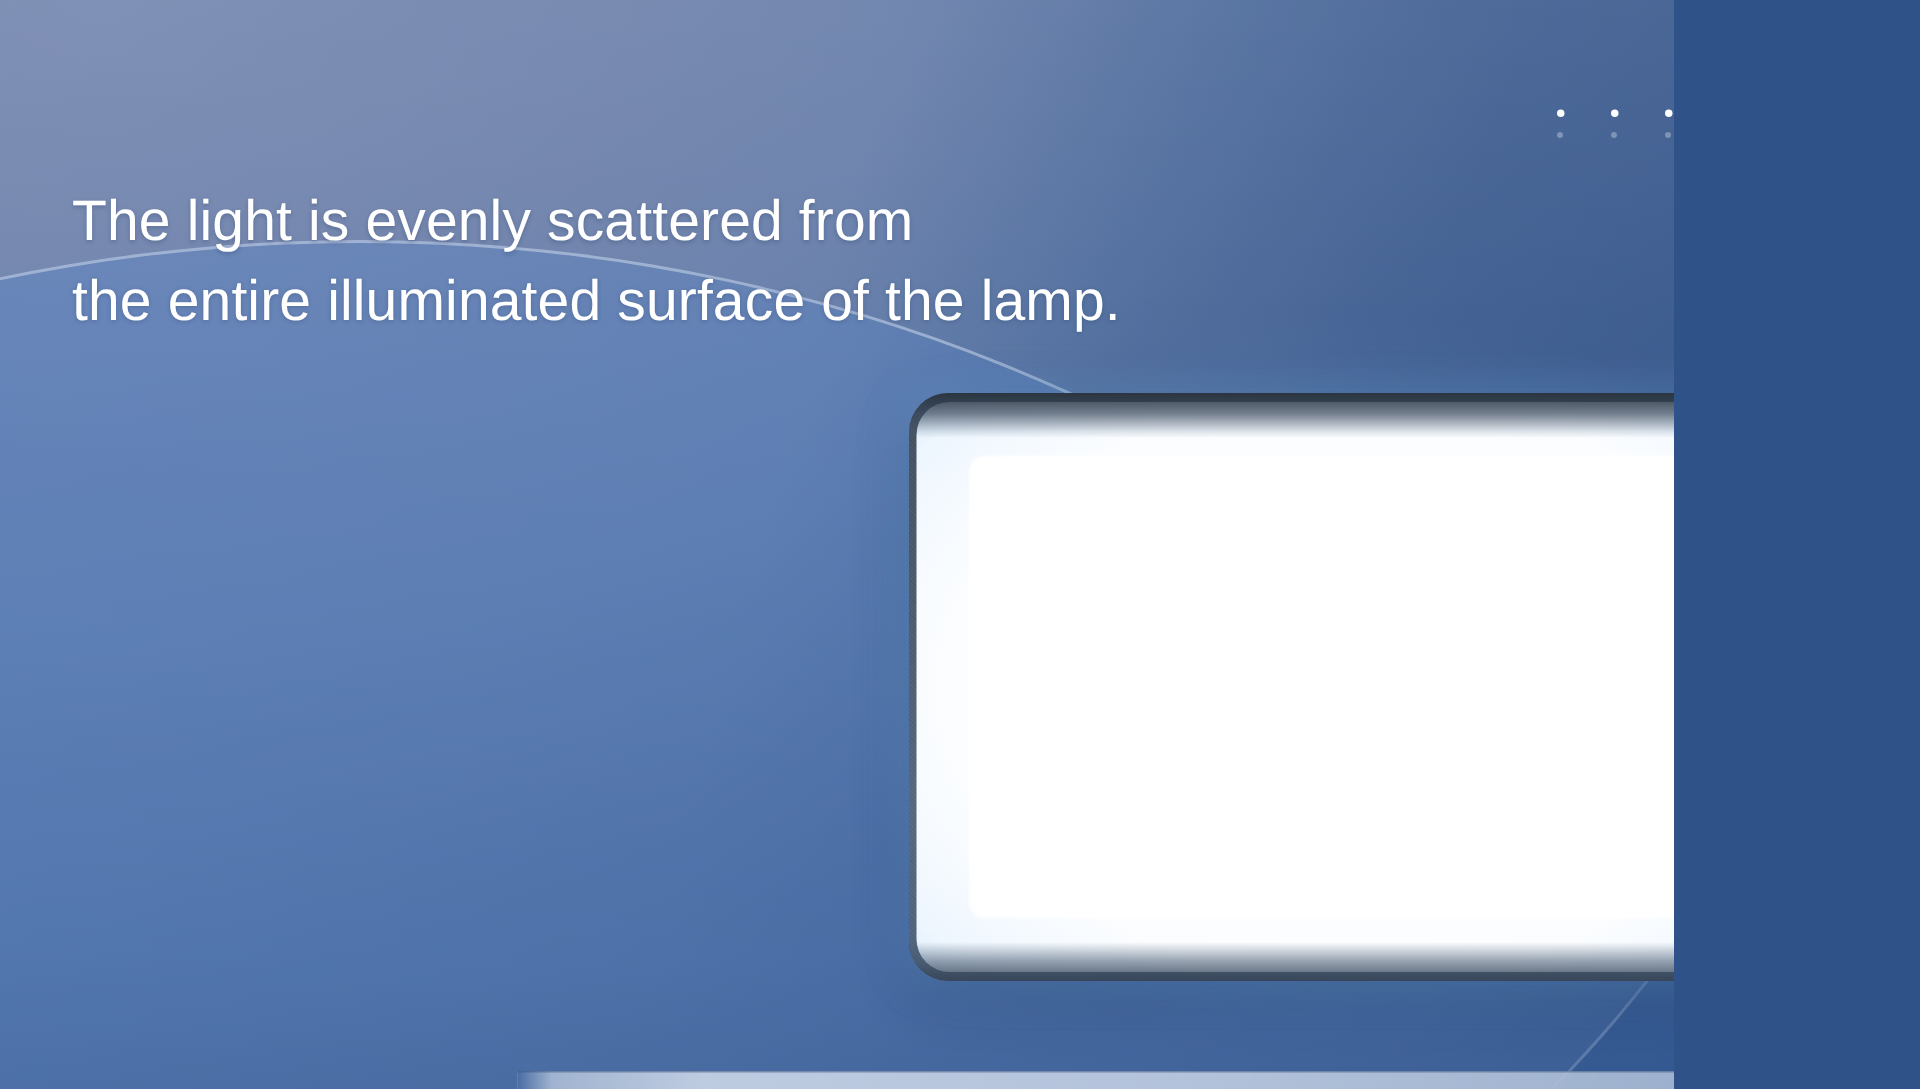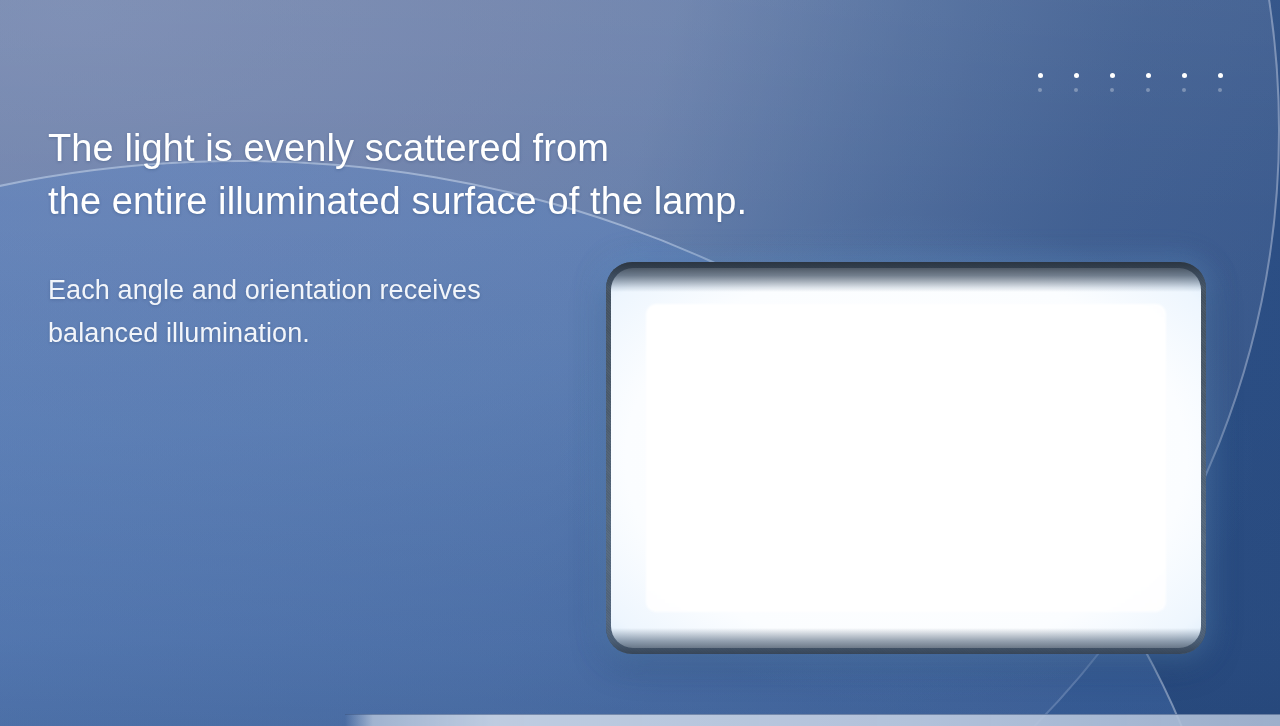--- a/index.html
+++ b/index.html
@@ -3,21 +3,21 @@
 <meta charset="utf-8">
 <title>Lamp Light Diffusion Slide</title>
 <style>
   html, body {
     margin: 0;
     padding: 0;
     background: #2f5288;
   }
   #stage {
     position: relative;
-    width: 1280px;
+    width: 1116px;
     height: 726px;
     overflow: hidden;
     font-family: "Liberation Sans", "DejaVu Sans", sans-serif;
     background: #4f6fa5;
   }
 
   
   .bg-base {
     position: absolute;
     inset: 0;
@@ -294,19 +294,17 @@
     <span class="dot dim"></span>
     <span class="dot dim"></span>
     <span class="dot dim"></span>
     <span class="dot dim"></span>
     <span class="dot dim"></span>
   </div>
 
   <div class="text-block">
     <div class="headline">The light is evenly scattered from
 the entire illuminated surface of the lamp.</div>
-    <div class="subhead">Each angle and orientation receives
-balanced illumination.</div>
   </div>
 
   <div class="bottom-strip"></div>
 
 </div>
 
 </body></html>

